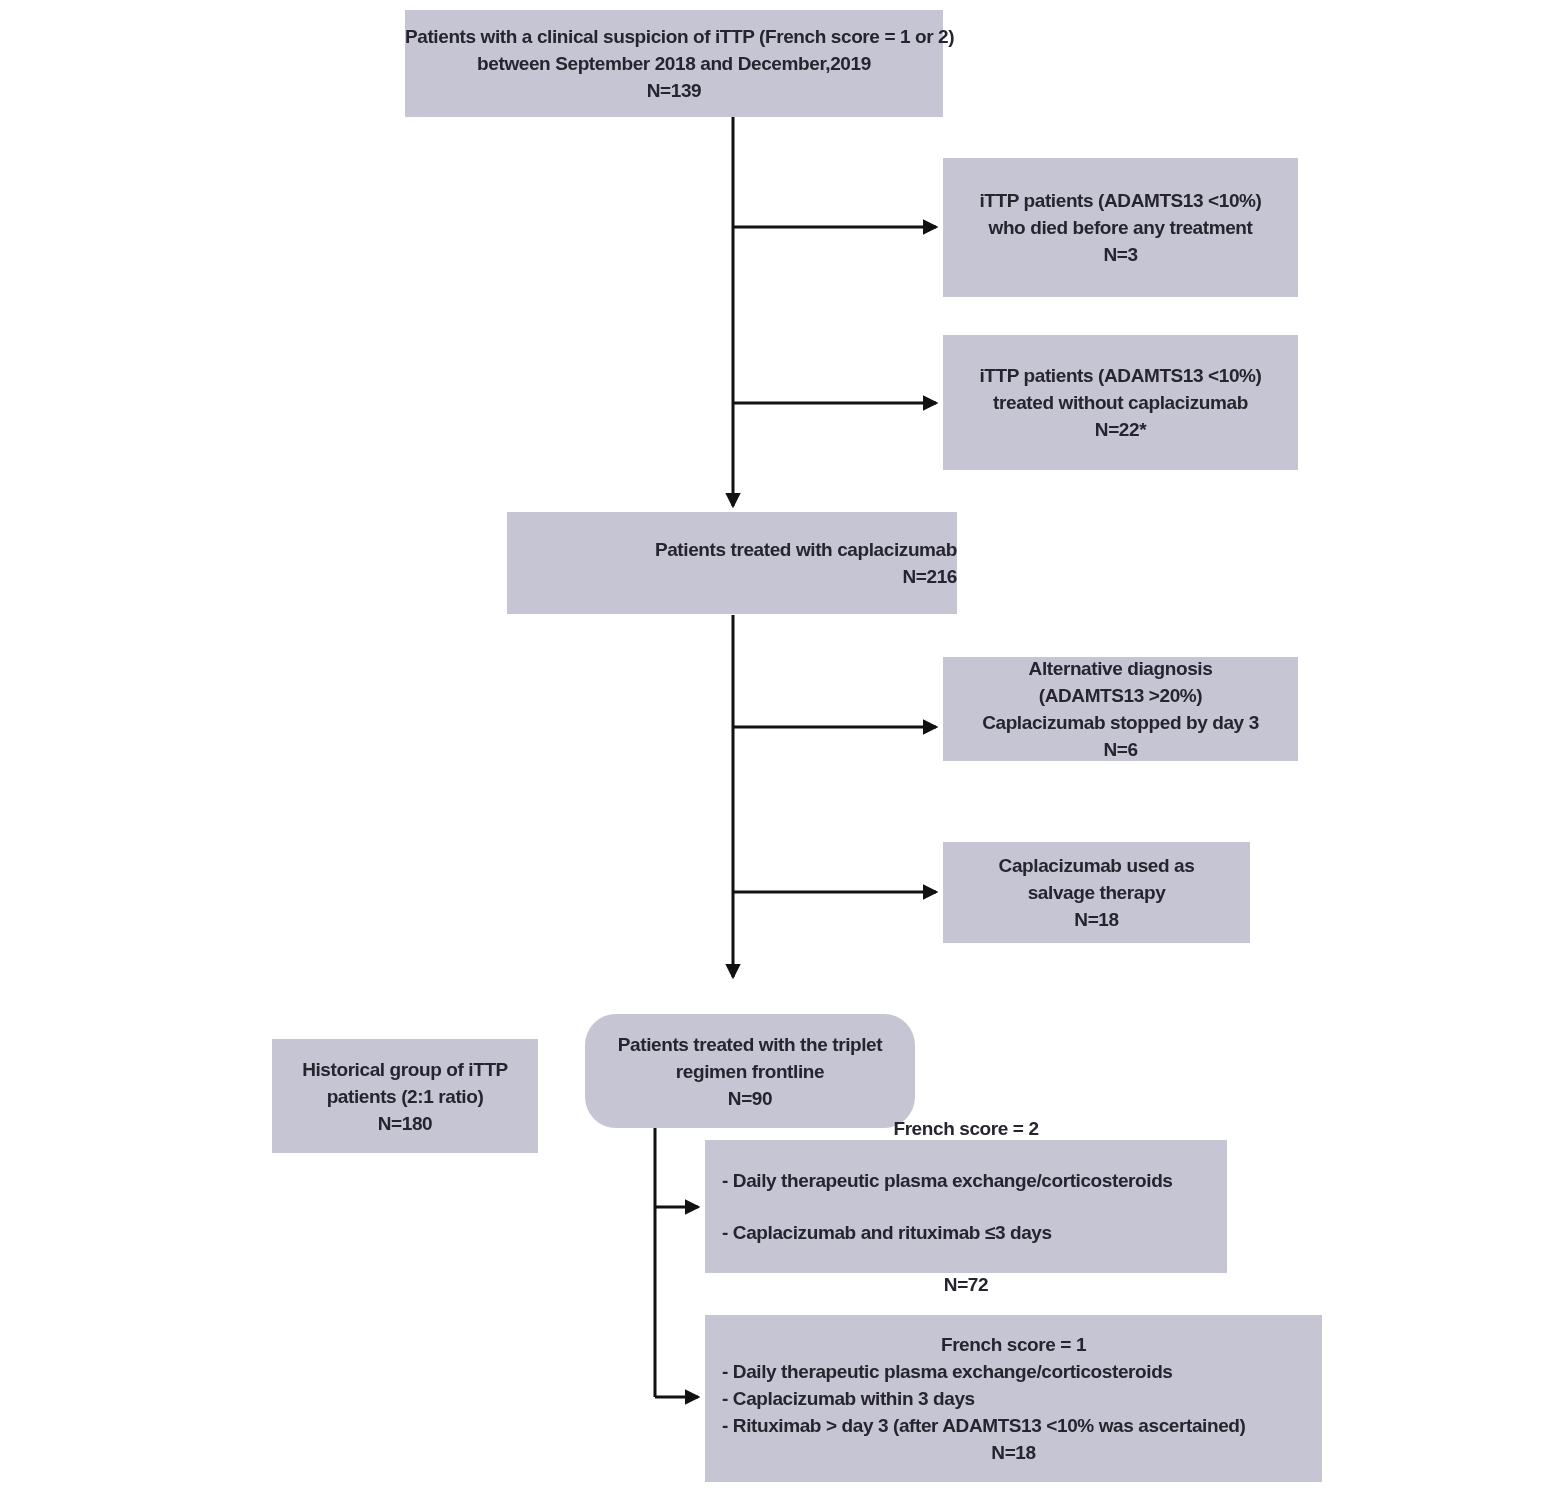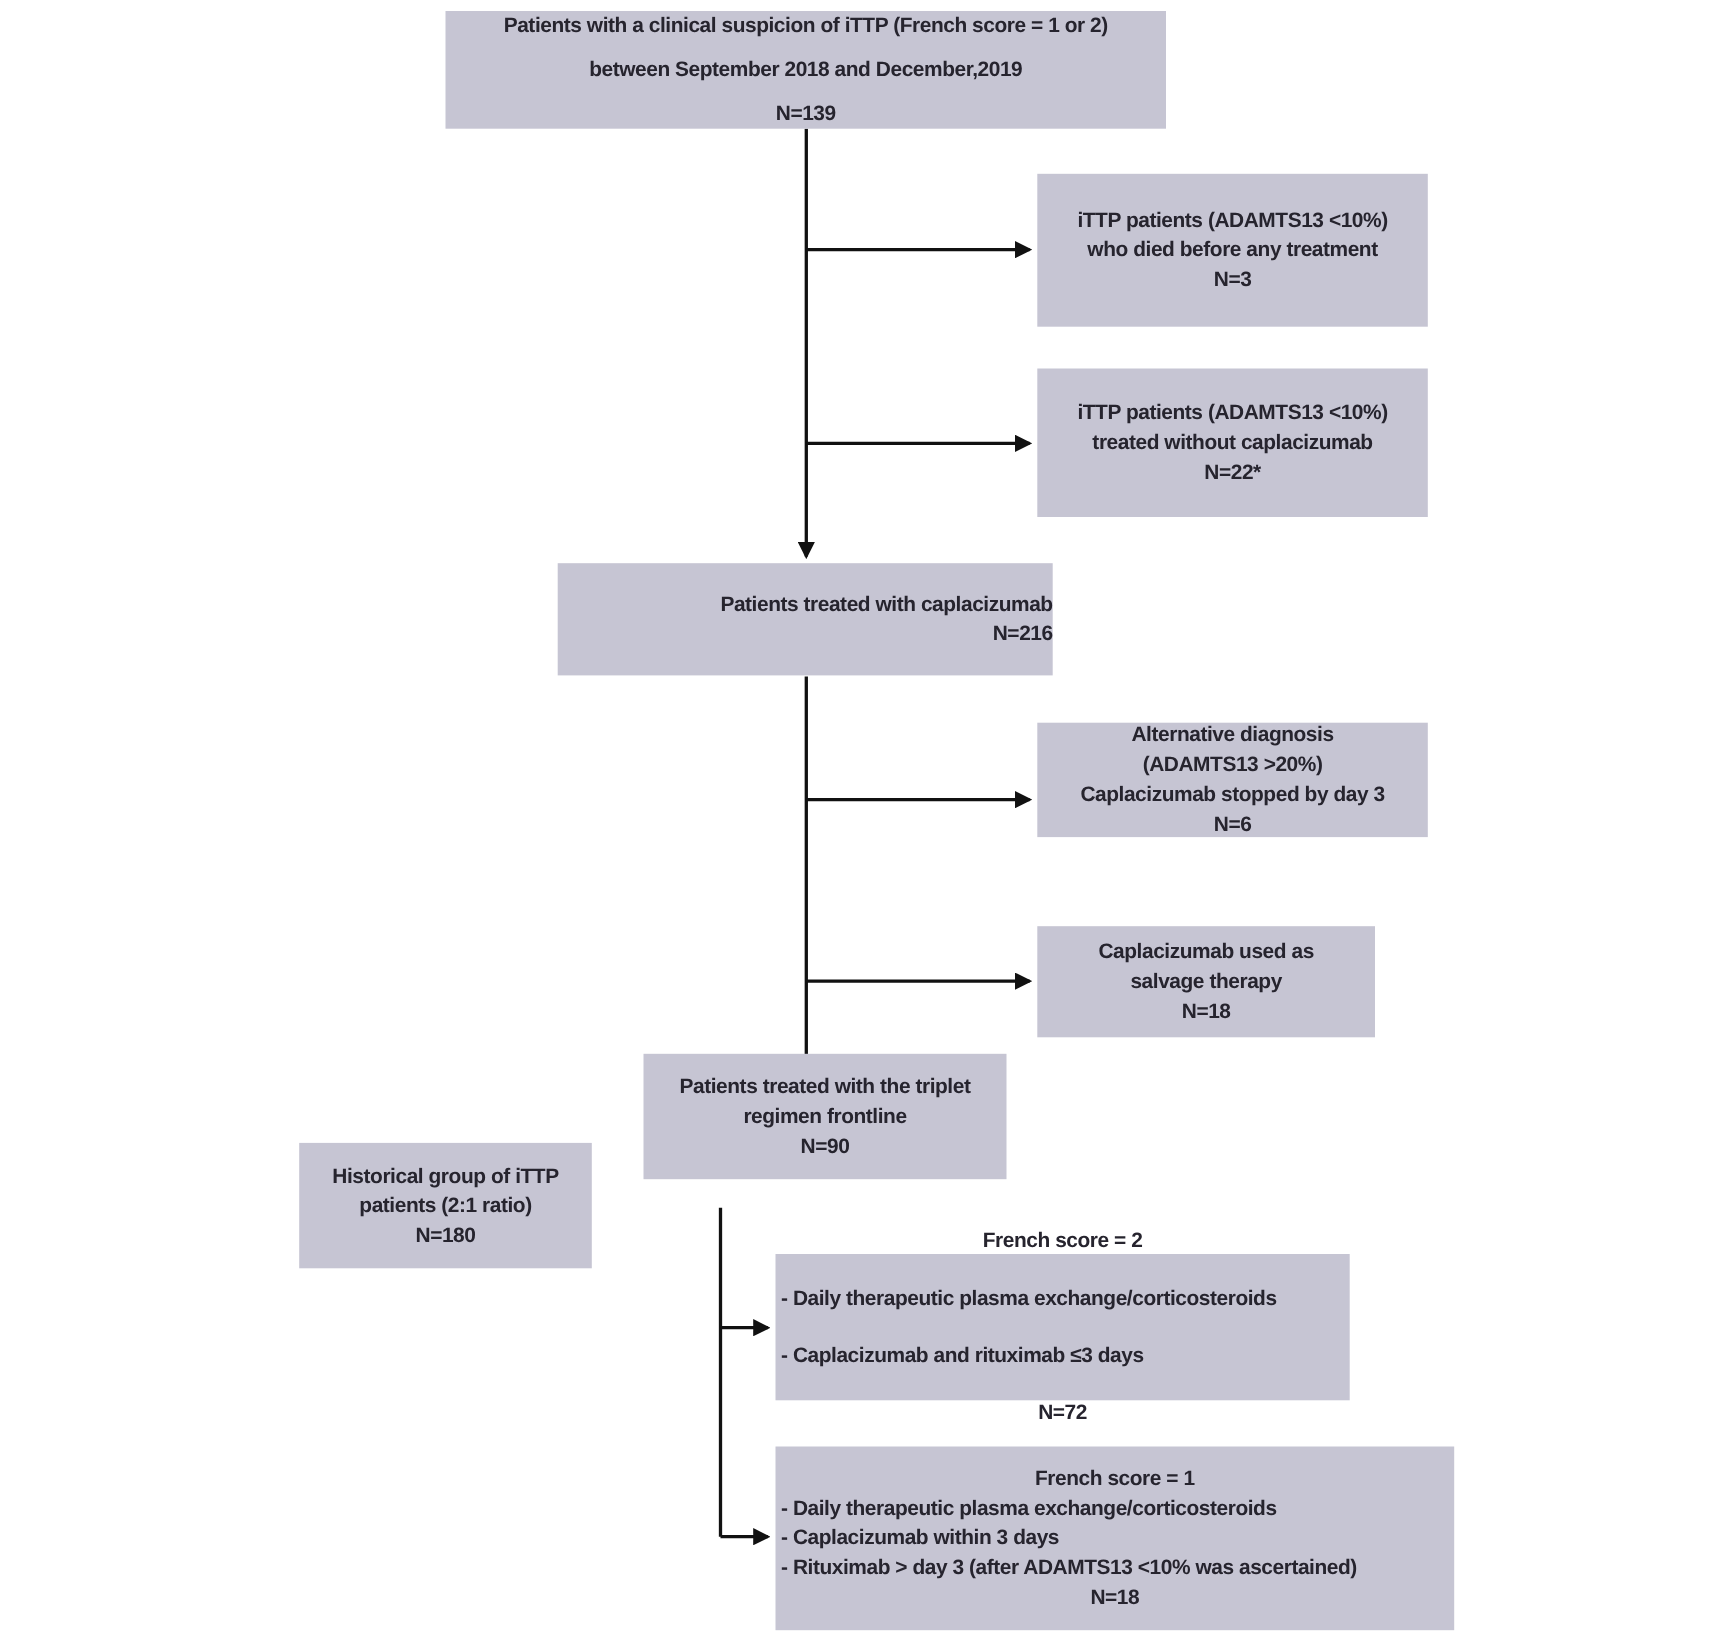--- a/index.html
+++ b/index.html
@@ -36,31 +36,31 @@
     justify-content: center;
     text-align: center;
     box-sizing: border-box;
   }
   .flow-box .line {
     display: block;
     white-space: nowrap;
   }
   .flow-box .line--left {
     text-align: left;
-    padding-left: 5px;
+    padding-left: 17px;
   }
   
-  #box-suspicion   { left: 405px; top: 10px;   width: 655px; height: 107px; justify-content: space-between; }
+  #box-suspicion   { left: 405px; top: 10px;   width: 538px; height: 107px; }
   #box-died        { left: 943px; top: 158px;  width: 355px; height: 139px; }
   #box-no-capla    { left: 943px; top: 335px;  width: 355px; height: 135px; }
   #box-capla       { left: 507px; top: 512px;  width: 450px; height: 102px; align-items: flex-end; }
   #box-alt-diag    { left: 943px; top: 657px;  width: 355px; height: 104px; }
   #box-salvage     { left: 943px; top: 842px;  width: 307px; height: 101px; }
   #box-historical  { left: 240px; top: 1039px;  width: 266px; height: 114px; margin-left: 32px; }
-  #box-triplet     { left: 585px; top: 958px;  width: 330px; height: 114px; }
+  #box-triplet     { left: 585px; top: 1014px;  width: 330px; height: 114px; border-radius: 31px; }
   #box-fs2         { left: 705px; top: 1140px; width: 522px; height: 133px; gap: 25px; }
   #box-fs1         { left: 705px; top: 1315px; width: 617px; height: 167px; }
 </style>
 </head>
 <body>
 
 <div class="canvas">
 
   <svg class="arrow-layer" width="1554" height="1500" viewBox="0 0 1554 1500" xmlns="http://www.w3.org/2000/svg">
     <defs>

